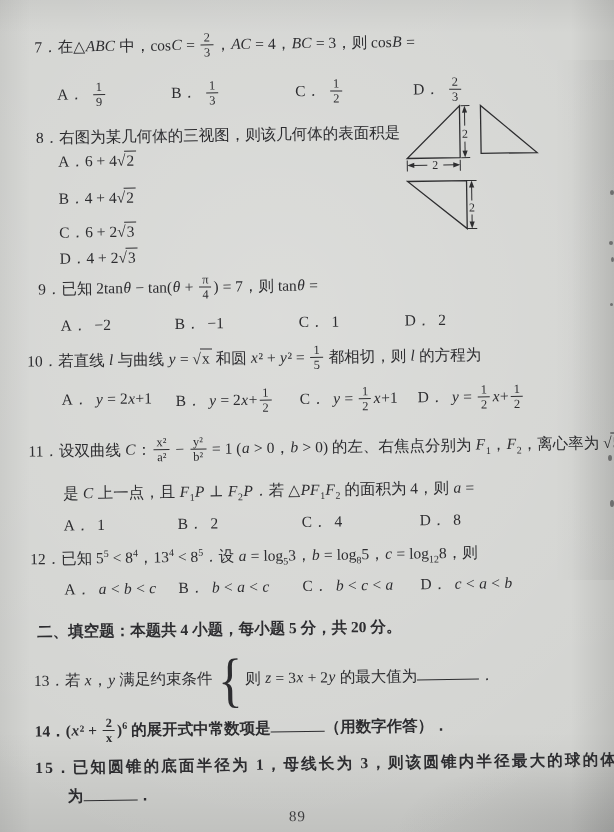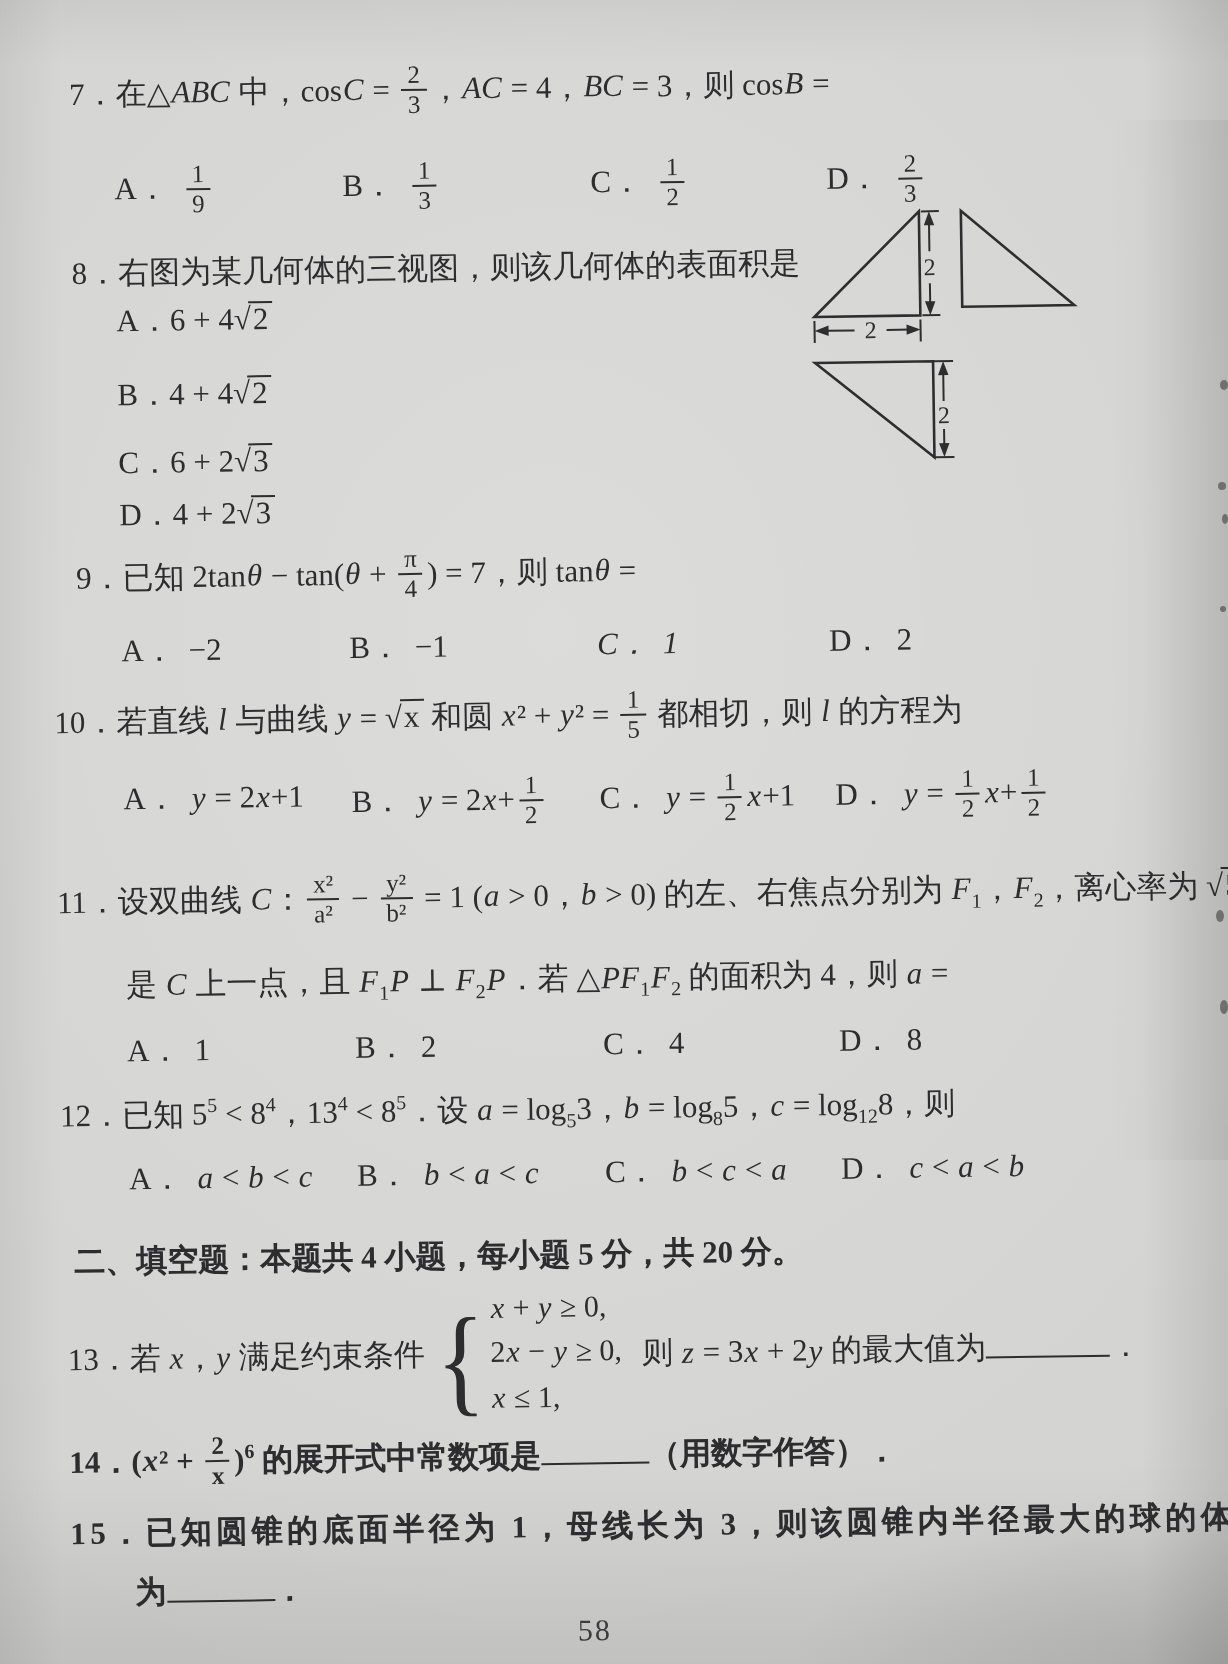--- a/index.html
+++ b/index.html
@@ -125,22 +125,22 @@
       </g>
     </svg>
 
     <div class="row" style="top:272px;left:40px;">9．已知 2tan<i class="vr">θ</i> − tan(<i class="vr">θ</i> + <span class="fr">
           <span class="n">π</span>
           <span class="d">4</span>
         </span>) = 7，则 tan<i class="vr">θ</i> =</div>
     <div class="orow" style="top:312px;">
       <span class="opt" style="left:24px;"><span class="olb">A．</span><span>−2</span></span>
       <span class="opt" style="left:138px;text-align:right;"><span class="olb">B．</span><span>−1</span></span>
-      <span class="opt" style="left:262px;font-style:italic;"><span class="olb">C．</span><span>1</span></span>
-      <span class="opt" style="left:378px;"><span class="olb">D．</span><span>2</span></span>
+      <span class="opt" style="left:262px;"><span class="olb">C．</span><span>1</span></span>
+      <span class="opt" style="left:368px;"><span class="olb">D．</span><span>2</span></span>
     </div>
 
     <div class="row" style="top:344px;left:28px;">10．若直线 <i class="vr">l</i> 与曲线 <i class="vr">y</i> = <span class="sq"><span class="rx">√</span><span class="rd">x</span></span> 和圆 <i class="vr">x</i>² + <i class="vr">y</i>² = <span class="fr">
           <span class="n">1</span>
           <span class="d">5</span>
         </span> 都相切，则 <i class="vr">l</i> 的方程为</div>
     <div class="orow" style="top:386px;">
       <span class="opt" style="left:24px;"><span class="olb">A．</span><span><i class="vr">y</i> = 2<i class="vr">x</i>+1</span></span>
       <span class="opt" style="left:138px;"><span class="olb">B．</span><span><i class="vr">y</i> = 2<i class="vr">x</i>+<span class="fr">
               <span class="n">1</span>
@@ -180,37 +180,32 @@
       <span class="opt" style="left:138px;"><span class="olb">B．</span><span><i class="vr">b</i> &lt; <i class="vr">a</i> &lt; <i class="vr">c</i></span></span>
       <span class="opt" style="left:262px;"><span class="olb">C．</span><span><i class="vr">b</i> &lt; <i class="vr">c</i> &lt; <i class="vr">a</i></span></span>
       <span class="opt" style="left:380px;"><span class="olb">D．</span><span><i class="vr">c</i> &lt; <i class="vr">a</i> &lt; <i class="vr">b</i></span></span>
     </div>
 
     <div class="row bold" style="top:618px;left:34px;">二、填空题：本题共 4 小题，每小题 5 分，共 20 分。</div>
 
     <div class="row inline-mid" style="top:644px;left:30px;height:66px;">
       <span>13．若 <i class="vr">x</i>，<i class="vr">y</i> 满足约束条件</span>
       <span class="brace">{</span>
-      <span class="sys">
-        <span><i class="vr">x</i> + <i class="vr">y</i> ≥ 0,</span>
-        <span>2<i class="vr">x</i> − <i class="vr">y</i> ≥ 0,</span>
-        <span><i class="vr">x</i> ≤ 1,</span>
-      </span>
       <span> 则 <i class="vr">z</i> = 3<i class="vr">x</i> + 2<i class="vr">y</i> 的最大值为<span class="bl" style="width: 62px;"></span>．</span>
     </div>
 
     <div class="row semib" style="top:714px;left:30px;">14．(<i class="vr">x</i>² + <span class="fr">
           <span class="n">2</span>
           <span class="d">x</span>
         </span>)<sup>6</sup> 的展开式中常数项是<span class="bl" style="width: 54px;"></span>（用数字作答）．</div>
 
     <div class="row semib ls2" style="top:754px;left:30px;">15．已知圆锥的底面半径为 1，母线长为 3，则该圆锥内半径最大的球的体积</div>
     <div class="row semib" style="top:782px;left:62px;">为<span class="bl" style="width: 54px;"></span>．</div>
 
-    <div id="pagenum" style="top:808px;left:283px;">58</div>
+    <div id="pagenum" style="top:808px;left:283px;">89</div>
   </div>
 
   <div class="speck" style="left:610px;top:190px;width:4px;height:5px;"></div>
   <div class="speck" style="left:609px;top:241px;width:4px;height:4px;"></div>
   <div class="speck" style="left:611px;top:257px;width:3px;height:5px;"></div>
   <div class="speck" style="left:610px;top:303px;width:3px;height:3px;"></div>
   <div class="speck" style="left:608px;top:455px;width:4px;height:6px;"></div>
   <div class="speck" style="left:610px;top:500px;width:4px;height:7px;"></div>
 
   <div id="shade-tr"></div>

